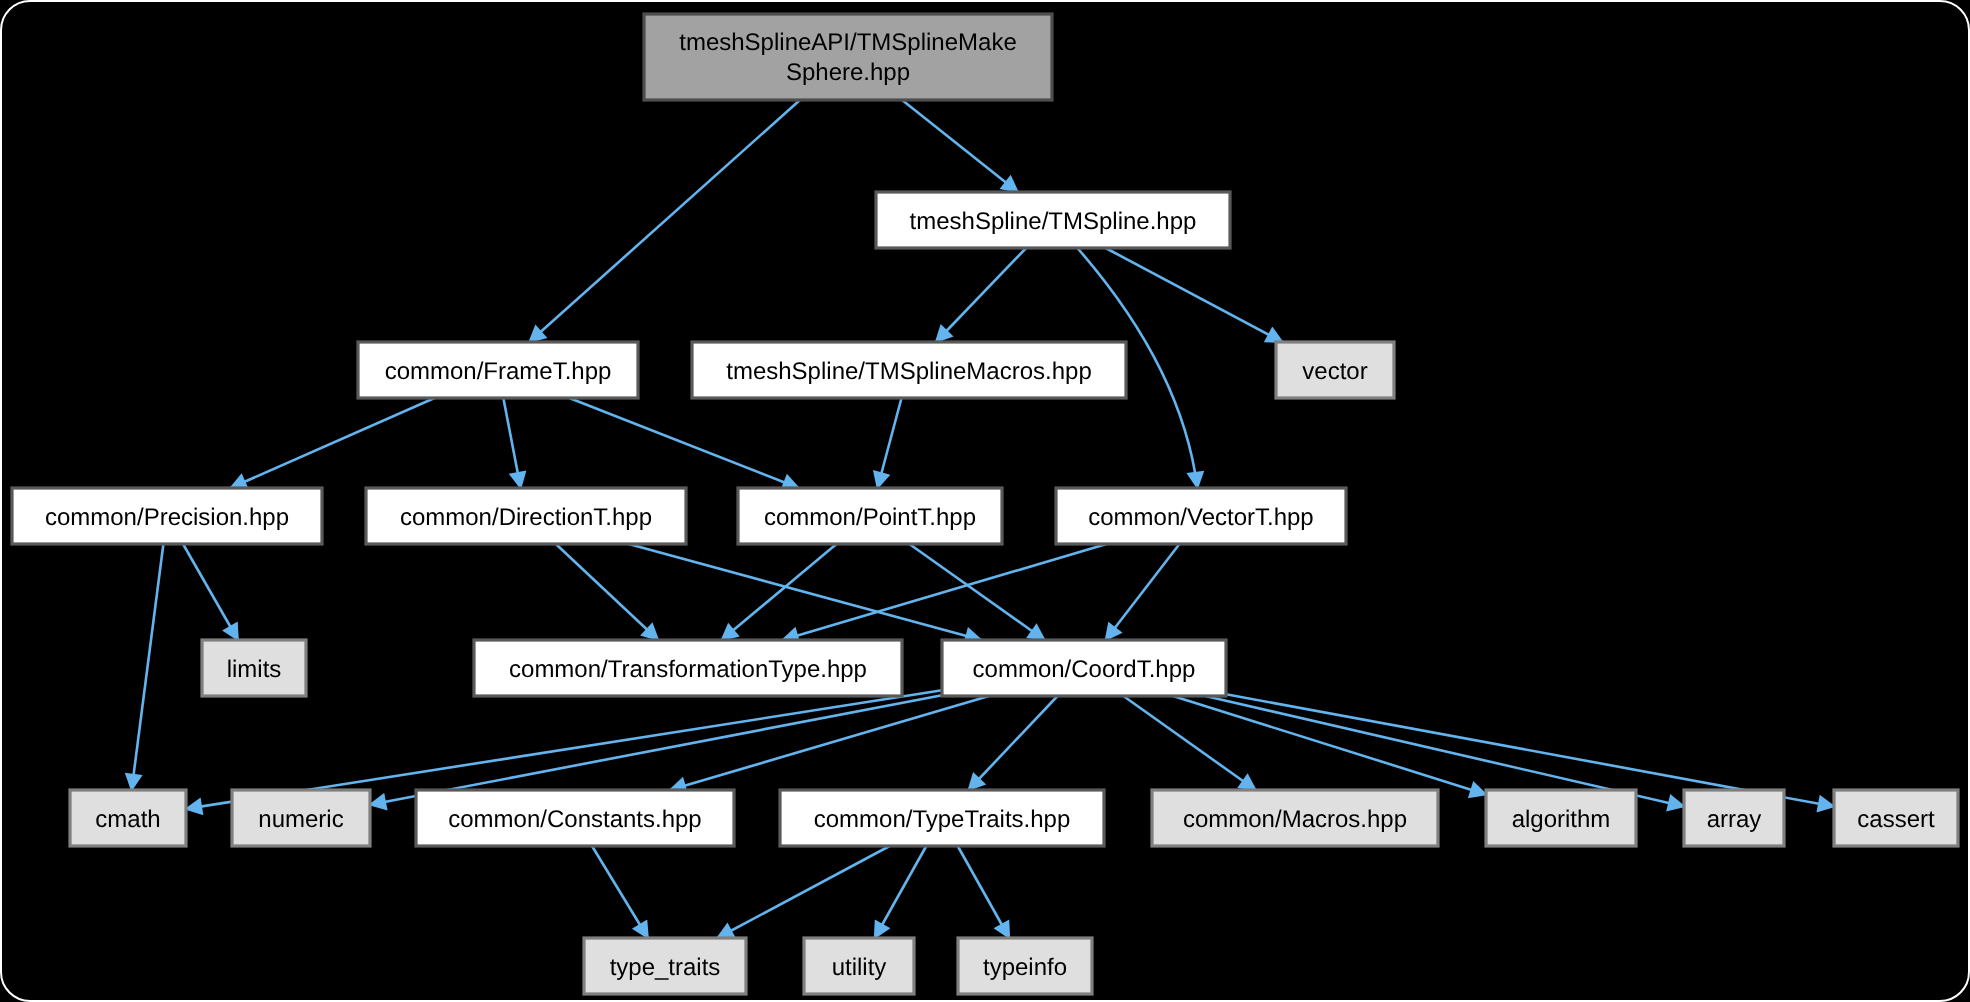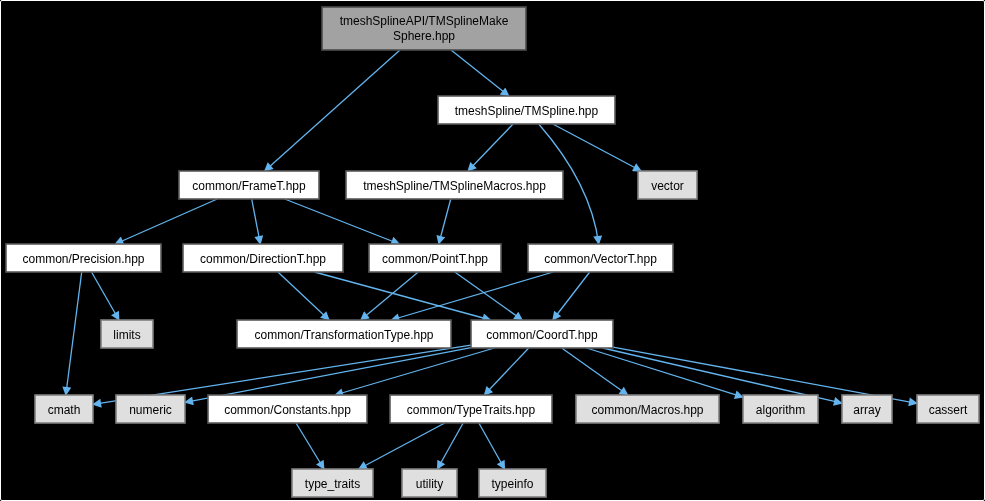--- a/index.html
+++ b/index.html
@@ -7,21 +7,21 @@
     padding: 0;
     background: #000;
     font-family: "Liberation Sans", sans-serif;
   }
   #frame {
     position: relative;
     width: 983px;
     height: 499px;
     background: #000;
     border: 1px solid #ffffff;
-    border-radius: 2px;
+    border-radius: 15px;
     overflow: hidden;
   }
   svg text {
     font-family: "Liberation Sans", sans-serif;
     font-size: 12px;
     fill: #000000;
   }
   .node rect { stroke-width: 1.6; }
   .node { cursor: pointer; }
   .edge { fill: none; stroke-width: 1.3; }

